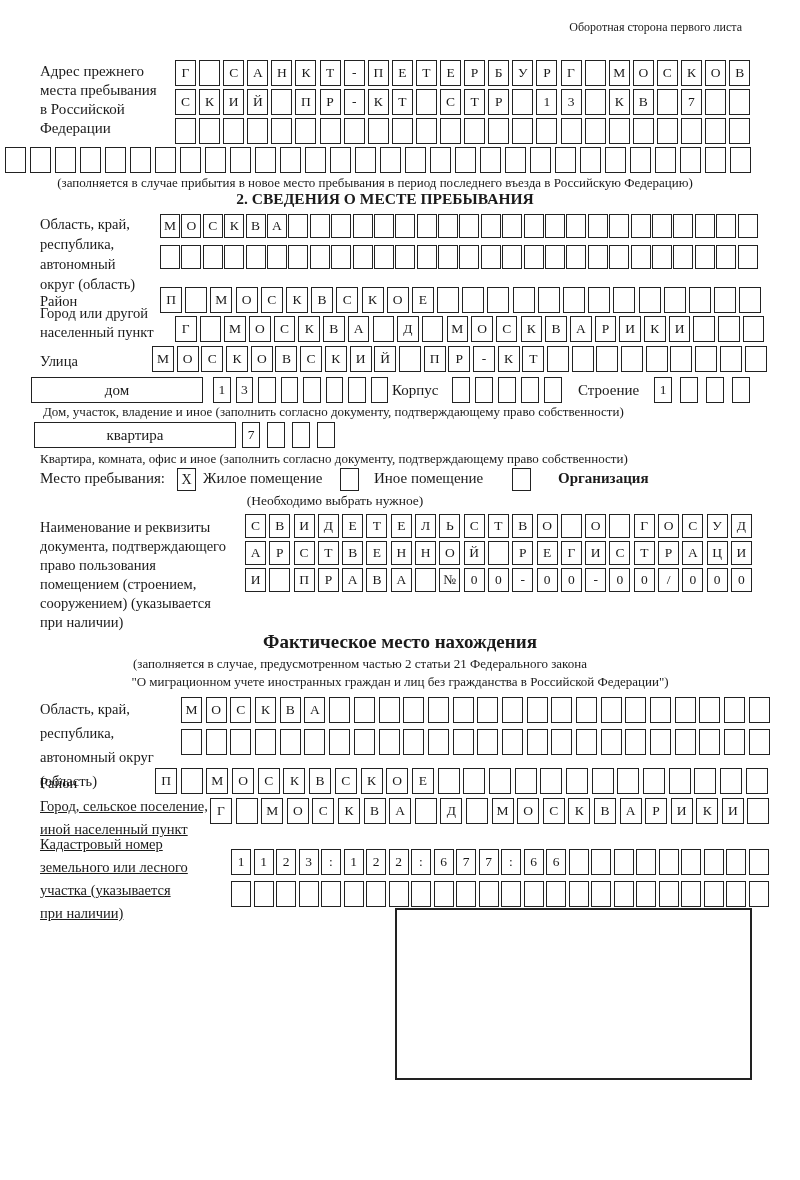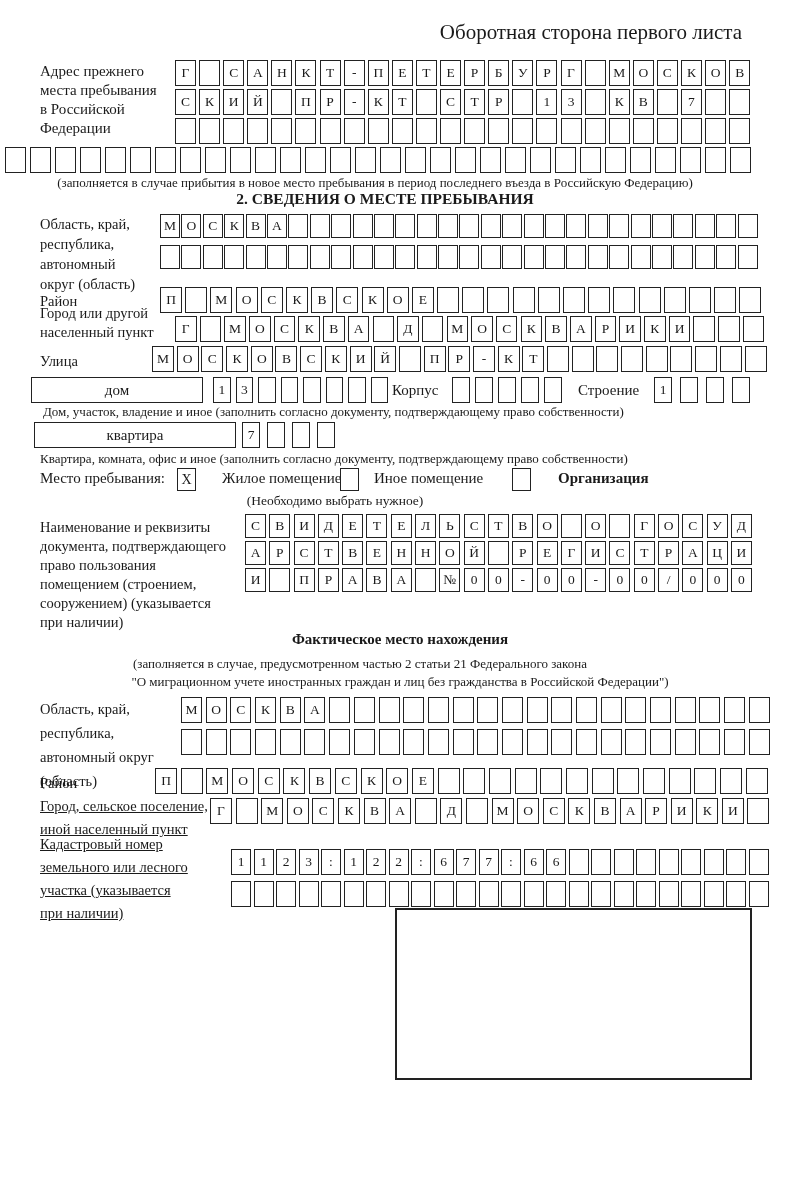--- a/index.html
+++ b/index.html
@@ -2,21 +2,21 @@
 <html><head>
 <meta charset="utf-8">
 <style>
   html,body{margin:0;padding:0;background:#fff;}
   .page{
     position:relative;width:800px;height:1180px;background:#fff;
     font-family:"Liberation Serif","DejaVu Serif",serif;color:#1a1a1a;
     overflow:hidden;
   }
   .abs{position:absolute;}
-  .hdr-note{font-size:21px;}
+  .hdr-note{font-size:12px;}
   .fld-label{font-size:14.5px;line-height:19px;white-space:nowrap;}
   .fld-label.lh20{line-height:20px;}
   .fld-label.lh24{line-height:24px;}
   .fld-label.lh23{line-height:23px;text-decoration:underline;}
   .sec-title{font-weight:bold;font-size:15.5px;text-align:center;}
   .fine{font-size:13px;text-align:center;}
   .cellrow{display:flex;gap:var(--g,3px);}
   .cellrow .cell{
     box-sizing:border-box;flex:0 0 var(--w,21px);width:var(--w,21px);height:var(--h,26px);
     border:1.5px solid #222;display:flex;align-items:center;justify-content:center;
@@ -363,21 +363,21 @@
   <div class="abs cellrow cr-kv" style="left:242px;top:422px;">
       <span class="cell">7</span>
       <span class="cell"></span>
       <span class="cell"></span>
       <span class="cell"></span>
     </div>
   <div class="abs fine" style="left:40px;top:451px;text-align:left;">Квартира, комната, офис и иное (заполнить согласно документу, подтверждающему право собственности)</div>
 
   <div class="abs mesto-line" style="left:40px;top:470px;">Место пребывания:</div>
   <span class="abs chk" style="left:177px;top:468px;">X</span>
-  <div class="abs mesto-line" style="left:222px;top:470px;">Жилое помещение</div>
+  <div class="abs mesto-line" style="left:203px;top:470px;">Жилое помещение</div>
   <span class="abs chk" style="left:340px;top:468px;"></span>
   <div class="abs mesto-line" style="left:374px;top:470px;">Иное помещение</div>
   <span class="abs chk" style="left:512px;top:468px;"></span>
   <div class="abs mesto-line" style="left:558px;top:470px;font-weight:bold;">Организация</div>
   <div class="abs fine" style="left:205px;top:493px;width:260px;font-size:13.5px;">(Необходимо выбрать нужное)</div>
 
   <div class="abs fld-label" style="left:40px;top:518px;font-size:14.5px;">
     <div>Наименование и реквизиты</div>
     <div>документа, подтверждающего</div>
     <div>право пользования</div>
@@ -448,21 +448,21 @@
       <span class="cell">0</span>
       <span class="cell">-</span>
       <span class="cell">0</span>
       <span class="cell">0</span>
       <span class="cell">/</span>
       <span class="cell">0</span>
       <span class="cell">0</span>
       <span class="cell">0</span>
     </div>
 
-  <div class="abs sec-title" style="left:0;top:631px;width:800px;font-size:15px;">Фактическое место нахождения</div>
+  <div class="abs sec-title" style="left:0;top:631px;width:800px;font-size:19px;">Фактическое место нахождения</div>
   <div class="abs fine" style="left:0;top:656px;width:720px;">(заполняется в случае, предусмотренном частью 2 статьи 21 Федерального закона</div>
   <div class="abs fine" style="left:0;top:674px;width:800px;">"О миграционном учете иностранных граждан и лиц без гражданства в Российской Федерации")</div>
 
   <div class="abs fld-label lh24" style="left:40px;top:697px;">
     <div>Область, край,</div>
     <div>республика,</div>
     <div>автономный округ</div>
     <div>(область)</div>
   </div>
   <div class="abs cellrow cr-obl2" style="left:181px;top:697px;">

